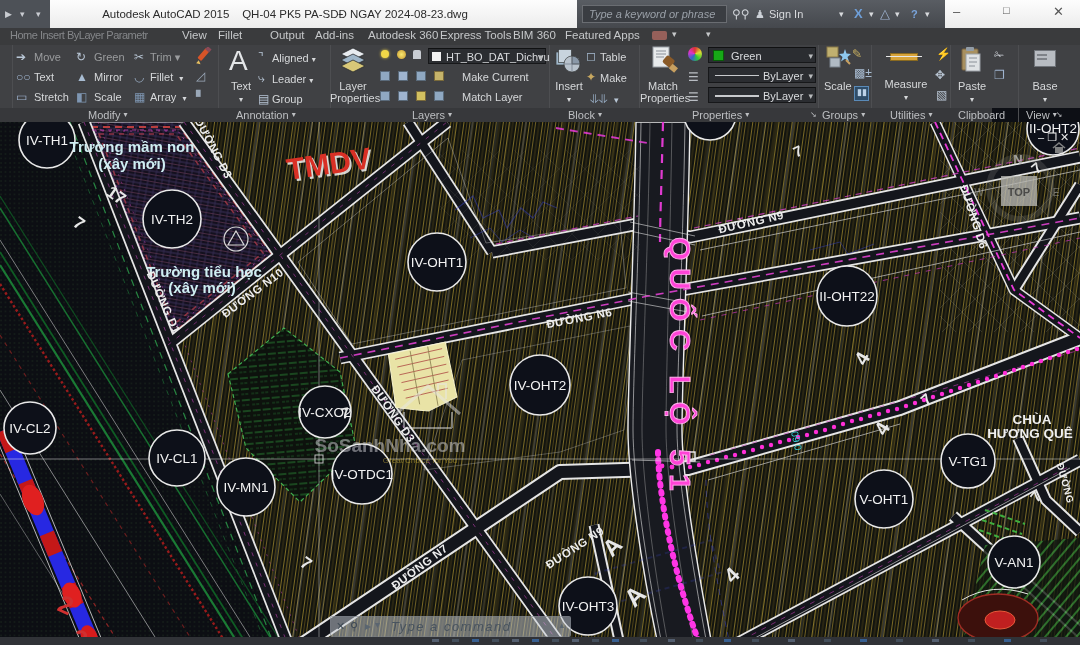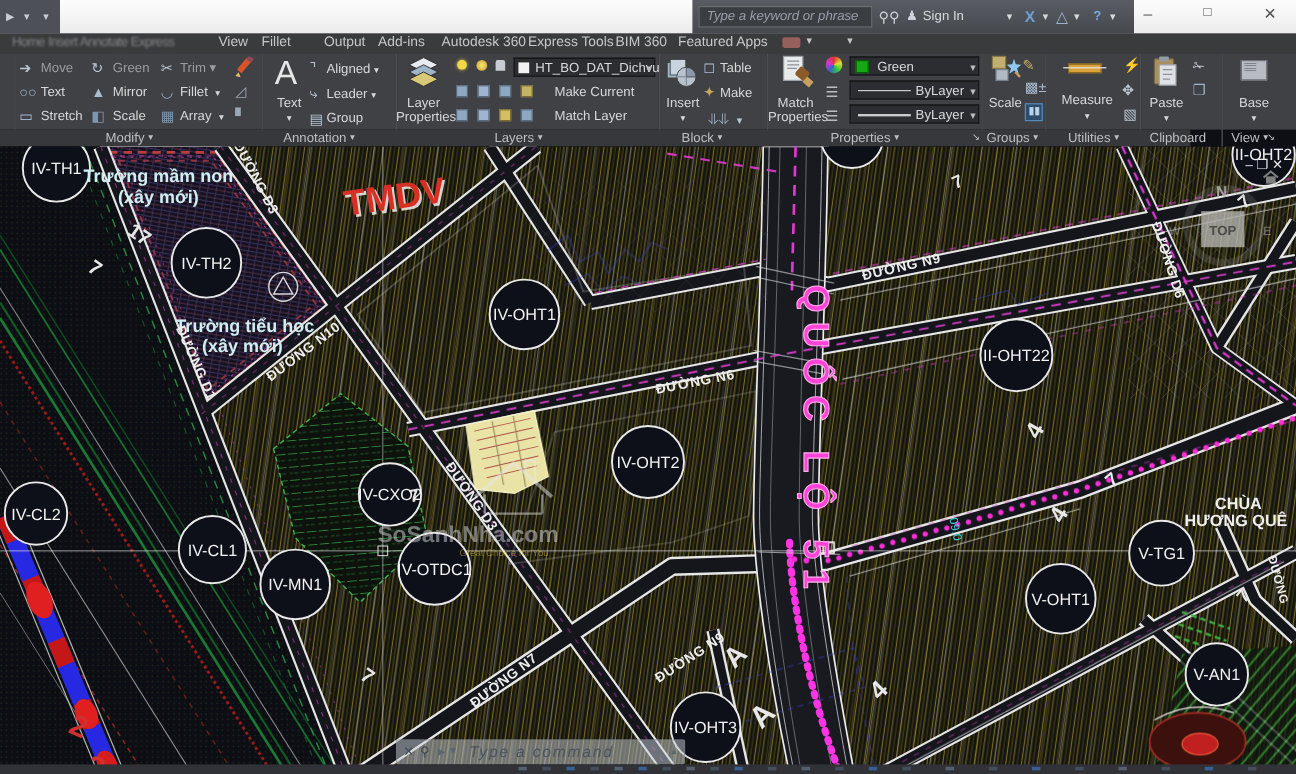--- a/index.html
+++ b/index.html
@@ -37,41 +37,42 @@
 #status i{position:absolute;top:2px;width:7px;height:3px;background:#4a5568;opacity:0.8}
 </style></head><body>
 <div id="app">
 
 <div id="titlebar"></div>
 <div id="qat">
       <span style="position:absolute;left:5px">▶</span>
       <span style="position:absolute;left:20px">▾</span>
       <span style="position:absolute;left:36px">▾</span>
     </div>
+<div id="ttext">Autodesk AutoCAD 2015&nbsp;&nbsp;&nbsp;&nbsp;QH-04 PK5 PA-SDĐ NGAY 2024-08-23.dwg</div>
 <div id="infocenter">
   <div id="searchbox">Type a keyword or phrase</div>
   <span class="ictx" style="left:155px;font-size:12px;color:#cfd3d8">⚲⚲</span>
   <span class="ictx" style="left:178px;color:#cdd2d8">♟</span>
   <span class="ictx" style="left:192px">Sign In</span>
   <span class="ictx" style="left:262px;font-size:9px">▾</span>
   <span class="ictx" style="left:277px;color:#6f9fd8;font-weight:bold;font-size:13px">X</span>
   <span class="ictx" style="left:292px;font-size:9px">▾</span>
   <span class="ictx" style="left:303px;color:#9fb3d0;font-size:13px">△</span>
   <span class="ictx" style="left:318px;font-size:9px">▾</span>
   <span class="ictx" style="left:334px;color:#7aa5dc;font-weight:bold">?</span>
   <span class="ictx" style="left:348px;font-size:9px">▾</span>
 </div>
 <div id="winbtn">
   <span style="left:8px">–</span>
   <span style="left:58px;font-size:11px">□</span>
   <span style="left:108px">✕</span>
 </div>
 
 <div id="tabs">
-  <span style="left:10px;width:162px;overflow:hidden;color:#85878a;filter:blur(0.7px);font-size:11px;letter-spacing:-0.5px;white-space:nowrap;display:inline-block">Home Insert Annotate Express</span>
+  <span style="left:10px;width:162px;overflow:hidden;color:#85878a;filter:blur(0.7px);font-size:11px;letter-spacing:-0.5px;white-space:nowrap;display:inline-block">Home Insert ByLayer Parametr</span>
   <span style="left:182px">View</span>
   <span style="left:218px">Fillet</span>
   <span style="left:270px">Output</span>
   <span style="left:315px">Add-ins</span>
   <span style="left:368px">Autodesk 360</span>
   <span style="left:440px">Express Tools</span>
   <span style="left:513px">BIM 360</span>
   <span style="left:565px">Featured Apps</span>
   <span style="left:652px;top:3px;width:15px;height:9px;background:#96605a;border-radius:2px;display:inline-block"></span>
       <span style="left:672px;font-size:9px">▾</span>

